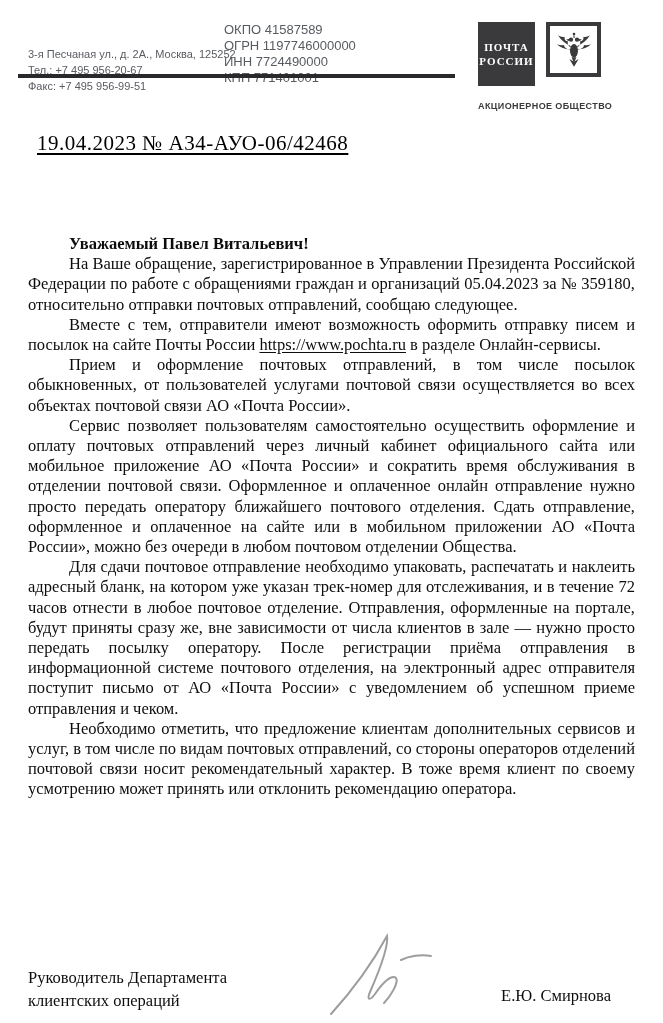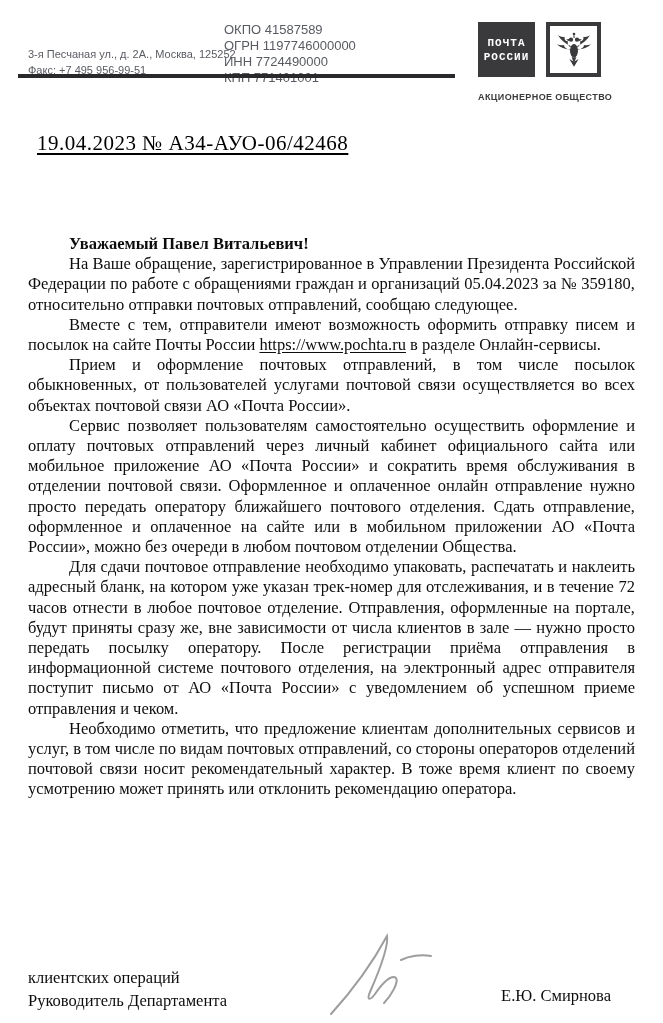--- a/index.html
+++ b/index.html
@@ -27,24 +27,24 @@
     font-size: 13px; line-height: 16px; color: #585b61;
     white-space: nowrap;
   }
   .header-rule {
     position: absolute; top: 74px; left: 18px;
     width: 437px; height: 4px; background: #29292b;
   }
   .logo-wrap { position: absolute; top: 22px; left: 478px; width: 130px; }
   .logo-squares { display: flex; gap: 11px; }
   .logo-text-square {
-    width: 57px; height: 55px; background: #3a3a3c;
+    width: 57px; height: 64px; background: #3a3a3c;
     color: #ffffff; display: flex; flex-direction: column;
     align-items: center; justify-content: center;
-    font-family: Liberation Mono, monospace;
+    font-family: Liberation Serif, serif;
     font-weight: 700; font-size: 11px; letter-spacing: 1px; line-height: 14px;
   }
   .logo-emblem-square {
     width: 55px; height: 55px; box-sizing: border-box;
     border: 4px solid #3a3a3c; background: #ffffff;
     display: flex; align-items: center; justify-content: center;
   }
   .logo-caption {
     margin-top: 15px; text-align: center;
     font-family: "Liberation Sans", sans-serif;
@@ -88,20 +88,21 @@
     width: 115px; height: 92px;
   }
 </style>
 </head>
 <body>
 
 <div class="page">
 
   <div class="contact-block">
     <div>3-я Песчаная ул., д. 2А., Москва, 125252</div>
+    <div>Тел.: +7 495 956-20-67</div>
     <div>Факс: +7 495 956-99-51</div>
   </div>
 
   <div class="registry-block">
     <div>ОКПО 41587589</div>
     <div>ОГРН 1197746000000</div>
     <div>ИНН 7724490000</div>
     <div>КПП 771401001</div>
   </div>
 
@@ -142,22 +143,22 @@
     <p class="salutation">Уважаемый Павел Витальевич!</p>
     <p>На Ваше обращение, зарегистрированное в Управлении Президента Российской Федерации по работе с обращениями граждан и организаций 05.04.2023 за № 359180, относительно отправки почтовых отправлений, сообщаю следующее.</p>
     <p><span>Вместе с тем, отправители имеют возможность оформить отправку писем и посылок на сайте Почты России </span><a class="body-link" href="#">https://www.pochta.ru</a><span> в разделе Онлайн-сервисы.</span></p>
     <p>Прием и оформление почтовых отправлений, в том числе посылок обыкновенных, от пользователей услугами почтовой связи осуществляется во всех объектах почтовой связи АО «Почта России».</p>
     <p>Сервис позволяет пользователям самостоятельно осуществить оформление и оплату почтовых отправлений через личный кабинет официального сайта или мобильное приложение АО «Почта России» и сократить время обслуживания в отделении почтовой связи. Оформленное и оплаченное онлайн отправление нужно просто передать оператору ближайшего почтового отделения. Сдать отправление, оформленное и оплаченное на сайте или в мобильном приложении АО «Почта России», можно без очереди в любом почтовом отделении Общества.</p>
     <p>Для сдачи почтовое отправление необходимо упаковать, распечатать и наклеить адресный бланк, на котором уже указан трек-номер для отслеживания, и в течение 72 часов отнести в любое почтовое отделение. Отправления, оформленные на портале, будут приняты сразу же, вне зависимости от числа клиентов в зале — нужно просто передать посылку оператору. После регистрации приёма отправления в информационной системе почтового отделения, на электронный адрес отправителя поступит письмо от АО «Почта России» с уведомлением об успешном приеме отправления и чеком.</p>
     <p>Необходимо отметить, что предложение клиентам дополнительных сервисов и услуг, в том числе по видам почтовых отправлений, со стороны операторов отделений почтовой связи носит рекомендательный характер. В тоже время клиент по своему усмотрению может принять или отклонить рекомендацию оператора.</p>
   </div>
 
   <div class="sig-position">
+    <div>Руководитель Департамента</div>
     <div>клиентских операций</div>
-    <div>Руководитель Департамента</div>
   </div>
 
   <svg class="sig-scribble" viewBox="0 0 115 92" aria-hidden="true">
     <g fill="none" stroke="#9d9d9d" stroke-width="2" stroke-linecap="round">
       <path d="M6 86 C26 64 48 34 62 8 C64 20 52 48 45 64 C42 71 44 74 50 66 C58 54 67 46 71 50 C74 54 66 68 59 75"></path>
       <path d="M76 32 C84 28 96 26 106 28"></path>
     </g>
   </svg>
 
   <div class="sig-name">Е.Ю. Смирнова</div>

